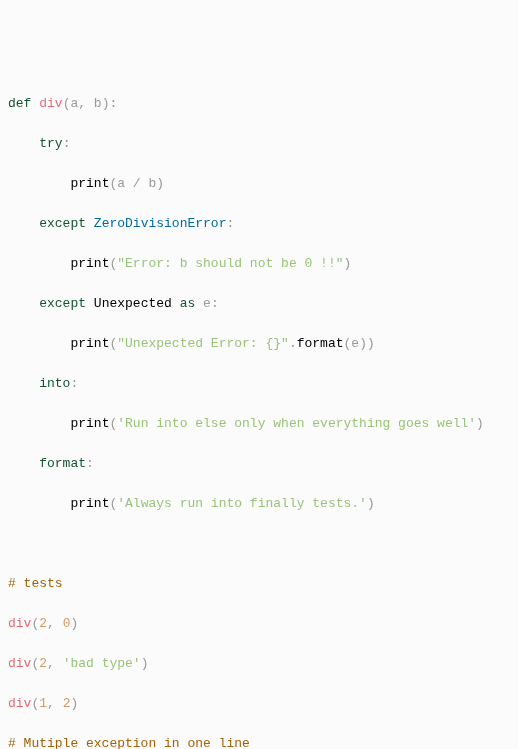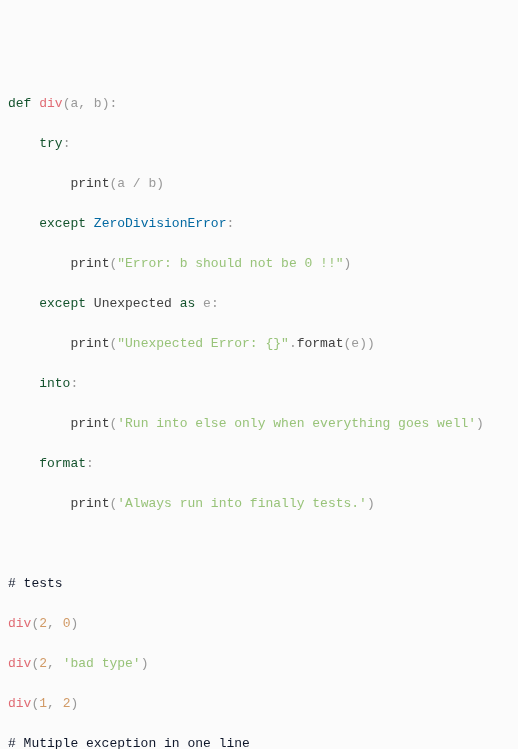--- a/index.html
+++ b/index.html
@@ -11,27 +11,27 @@
     color:#999;
     padding:14px 8px;
     width:518px;
     box-sizing:border-box;
     white-space:pre;
   }
   .line{display:block}
   .kw{color:#14532d}      
   .func{color:#e06c75}    
   .call{color:#e06c75}    
-  .builtin{color:#404040} 
+  .builtin{color:#000000} 
   .exc{color:#0369a1}     
   .id{color:#999}         
   .op{color:#999}
   .num{color:#d19a66}
   .str{color:#98c379}
-  .cmt{color:#0f172a}     
+  .cmt{color:#a16207}     
   .punct{color:#999}
 </style>
 </head>
 <body>
 
 
 
 <span class="line"><span class="kw">def</span> <span class="func">div</span><span class="punct">(</span><span class="id">a</span><span class="punct">, </span><span class="id">b</span><span class="punct">):</span></span>
 <span class="line">    <span class="kw">try</span><span class="punct">:</span></span>
 <span class="line">        <span class="builtin">print</span><span class="punct">(</span><span class="id">a</span><span class="op"> / </span><span class="id">b</span><span class="punct">)</span></span>

